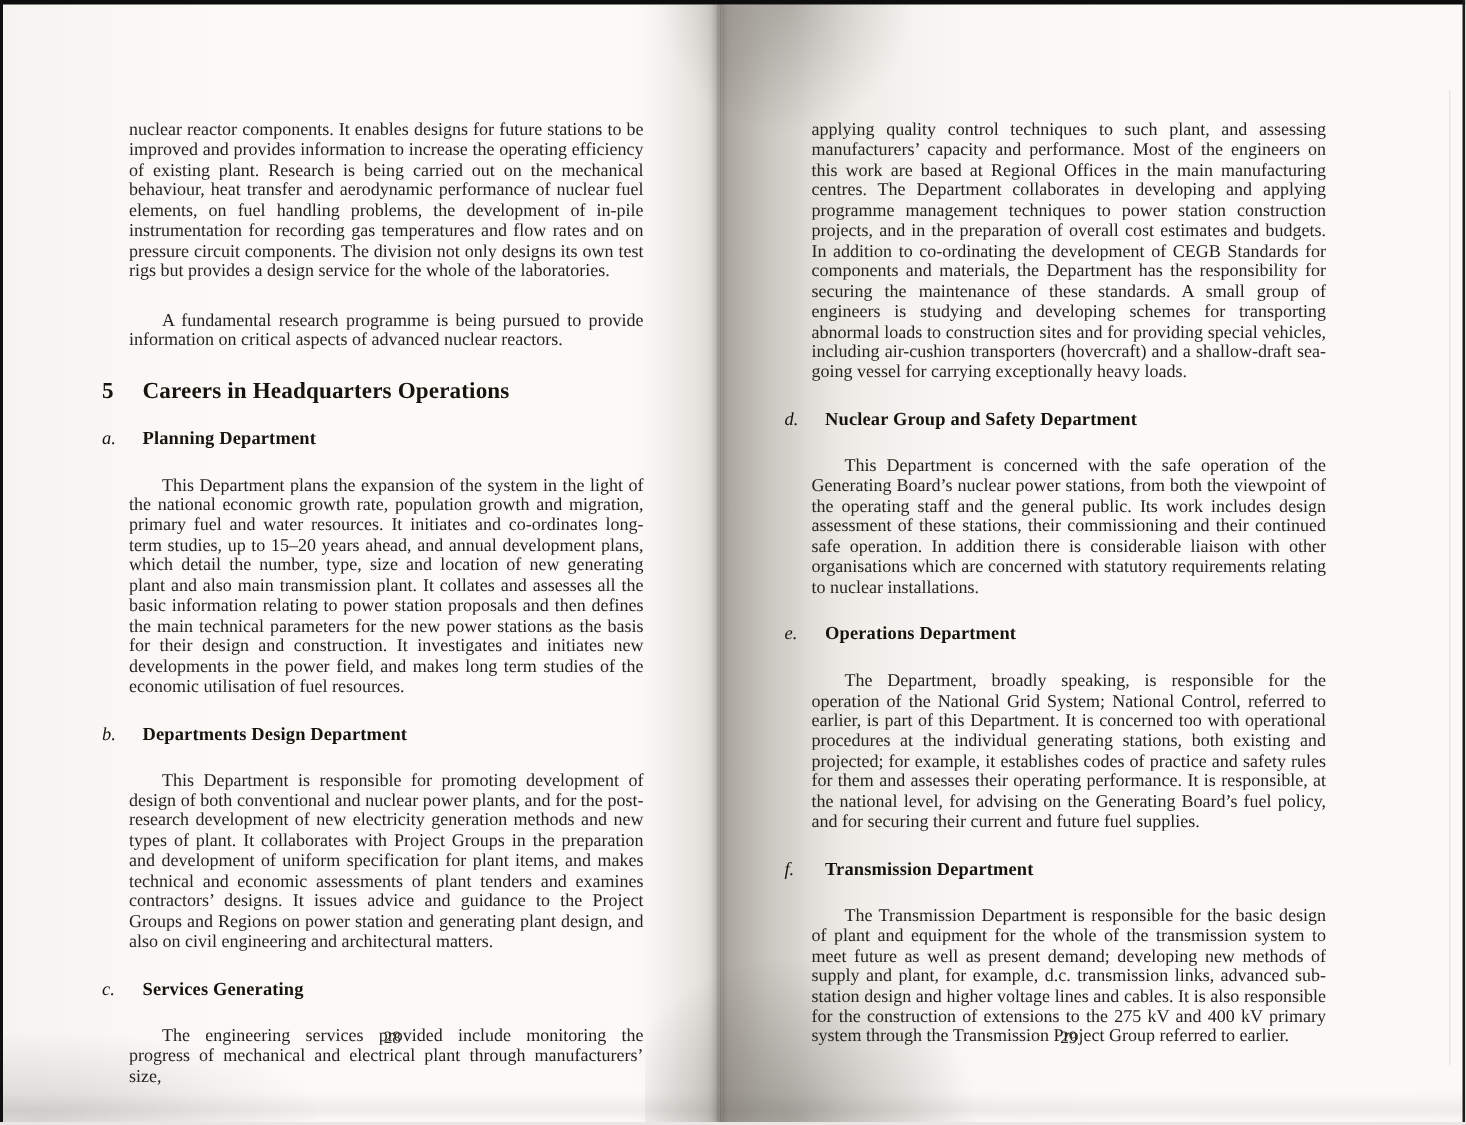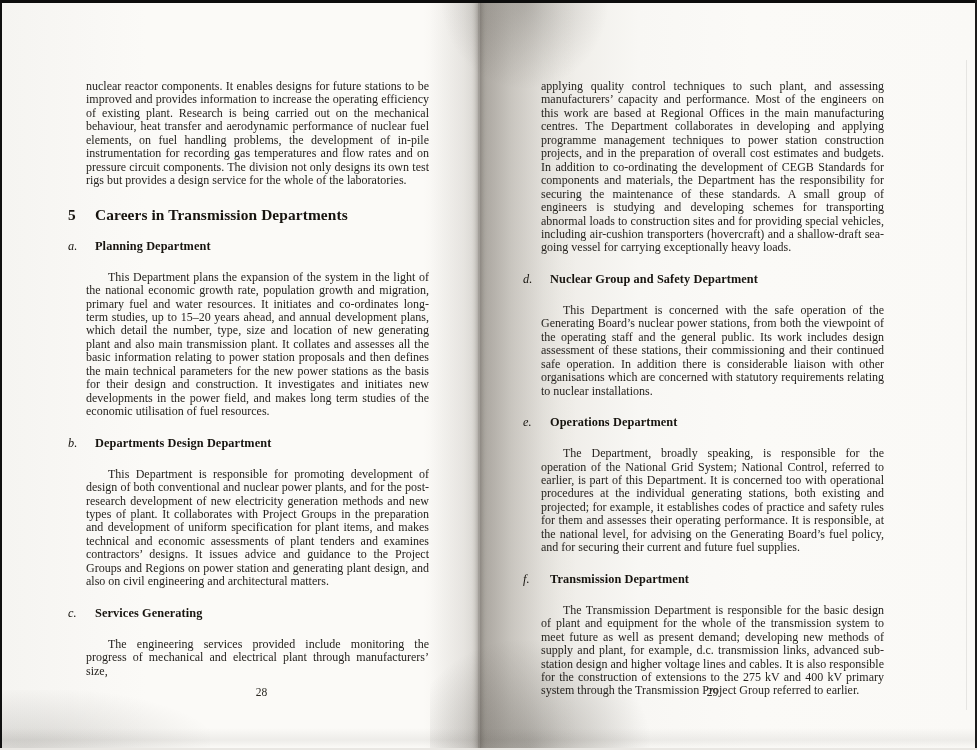--- a/index.html
+++ b/index.html
@@ -113,24 +113,25 @@
   <div class="gutter-shadow-right"></div>
   <div class="fold-line"></div>
   <div class="gutter-dark-top"></div>
   <div class="gutter-dark-bottom"></div>
   <div class="corner-shade-bl"></div>
   <div class="bottom-shade"></div>
   <div class="right-page-edge-line"></div>
 
   <div class="content left-content">
     <p class="cont">nuclear reactor components. It enables designs for future stations to be improved and provides information to increase the operating efficiency of existing plant. Research is being carried out on the mechanical behaviour, heat transfer and aerodynamic performance of nuclear fuel elements, on fuel handling problems, the development of in-pile instrumentation for recording gas temperatures and flow rates and on pressure circuit components. The division not only designs its own test rigs but provides a design service for the whole of the laboratories.</p>
+    <p class="intro">A fundamental research programme is being pursued to provide information on critical aspects of advanced nuclear reactors.</p>
 
     <h2 class="section">
       <span class="num">5</span>
-      <span class="stitle">Careers in Transmission Departments</span>
+      <span class="stitle">Careers in Headquarters Operations</span>
     </h2>
 
     <h3 class="subsection">
       <span class="letter">a.</span>
       <span class="stitle">Planning Department</span>
     </h3>
     <p>This Department plans the expansion of the system in the light of the national economic growth rate, population growth and migration, primary fuel and water resources. It initiates and co-ordinates long-term studies, up to 15–20 years ahead, and annual development plans, which detail the number, type, size and location of new generating plant and also main transmission plant. It collates and assesses all the basic information relating to power station proposals and then defines the main technical parameters for the new power stations as the basis for their design and construction. It investigates and initiates new developments in the power field, and makes long term studies of the economic utilisation of fuel resources.</p>
 
     <h3 class="subsection">
       <span class="letter">b.</span>

